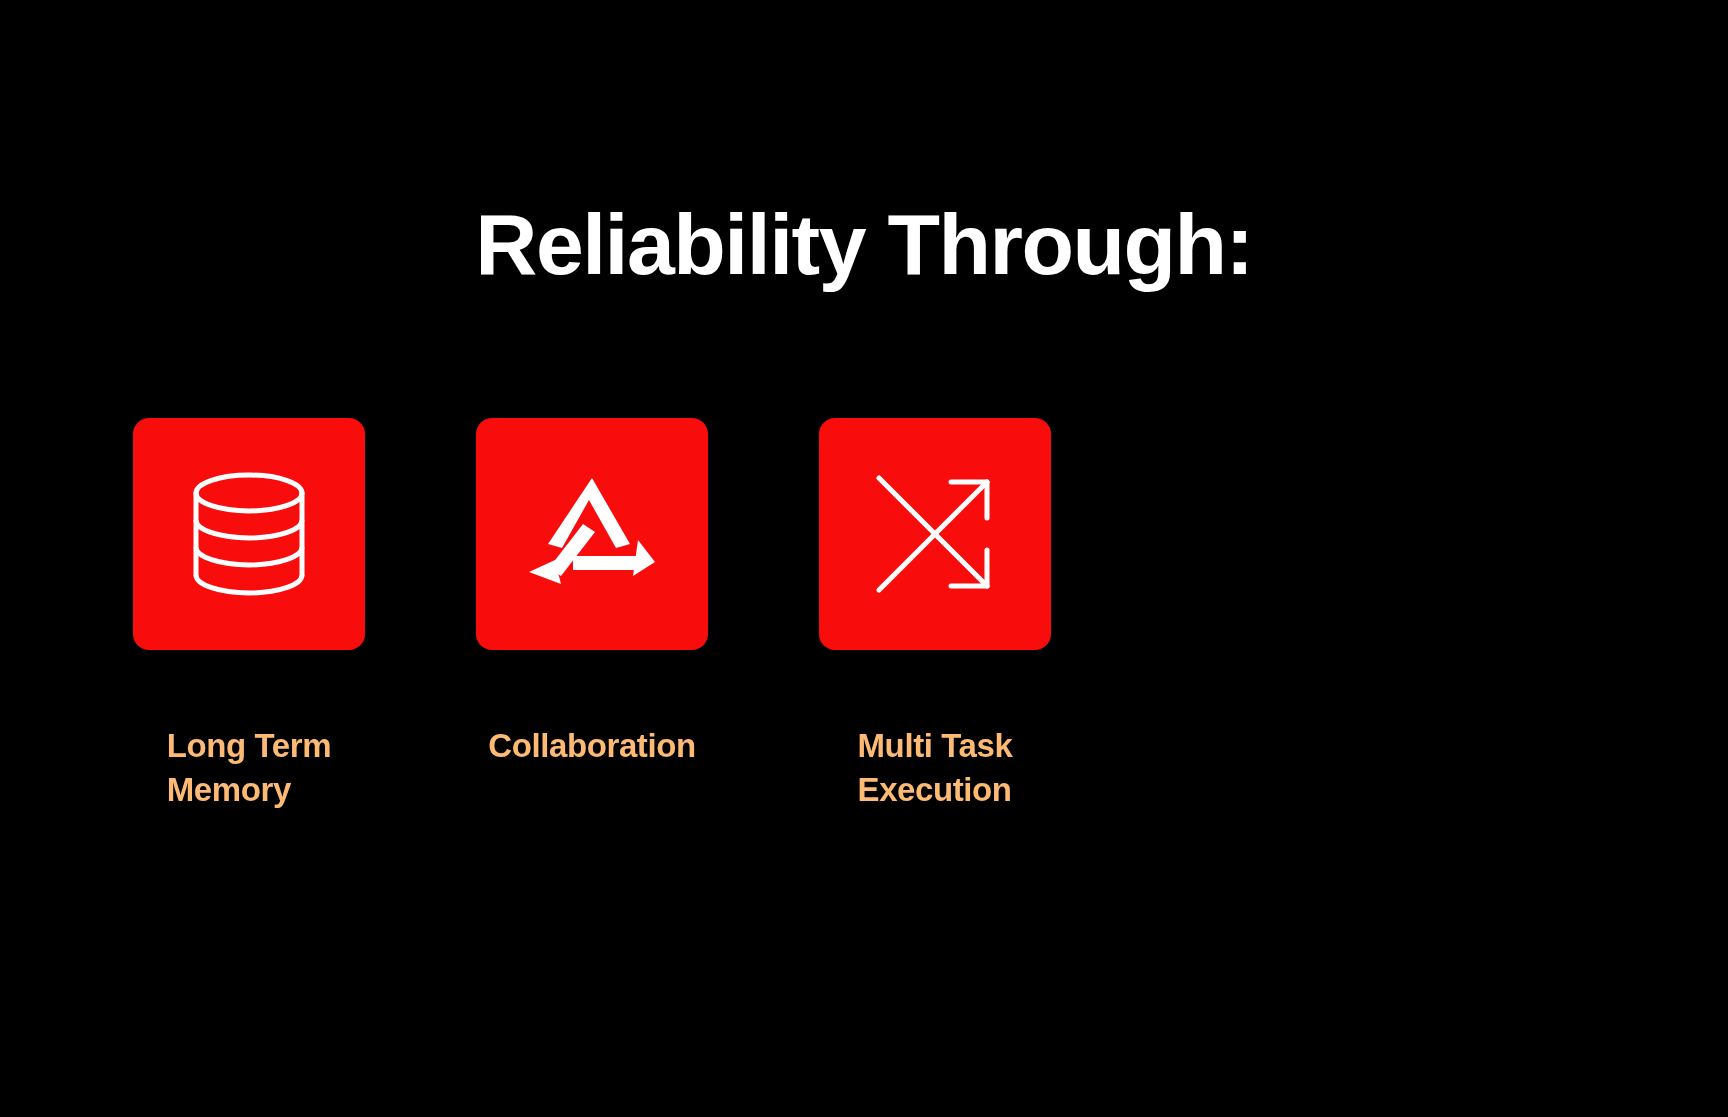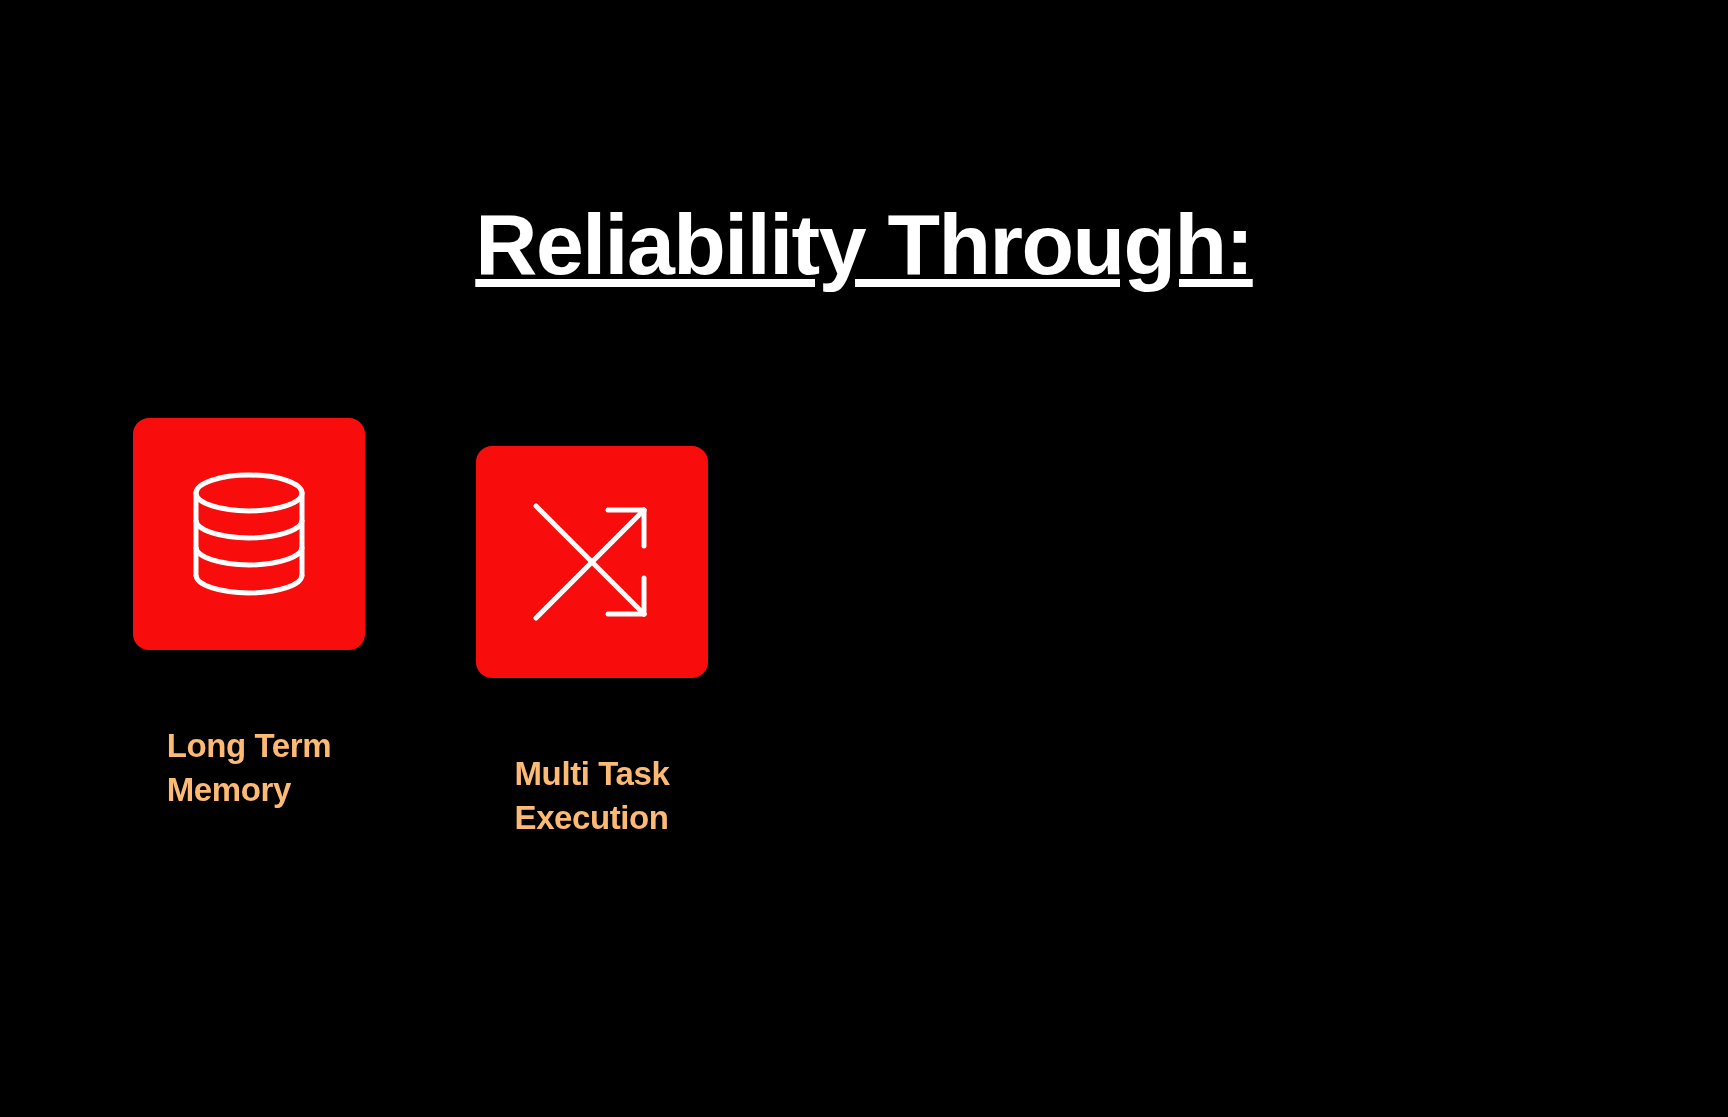--- a/index.html
+++ b/index.html
@@ -17,38 +17,37 @@
   .title {
     position:absolute;
     top:196px; left:0; width:1728px;
     text-align:center;
     color:#ffffff;
     font-family:"Liberation Sans", sans-serif;
     font-weight:bold;
     font-size:86px;
     line-height:96px;
     letter-spacing:-1.5px;
-    text-decoration:underline;
   }
   .cards {
     position:absolute;
     top:418px; left:133px;
     width:1290px;
     display:flex;
     flex-direction:row;
     justify-content:flex-start;
   }
   .card-col {
     width:232px;
     margin-right:111px;
     display:flex;
     flex-direction:column;
     align-items:center;
   }
-  .card-col:last-child { margin-right:0;margin-top:28px; }
+  .card-col:last-child { margin-right:0; }
   .tile {
     width:232px; height:232px;
     background:#f90c0c;
     border-radius:16px;
     display:flex;
     align-items:center;
     justify-content:center;
   }
   .tile svg { display:block; }
   .label {
@@ -83,20 +82,37 @@
             <path d="M6 49 A53 18 0 0 0 112 49" stroke="#ffffff" stroke-width="5" fill="none"></path>
             <path d="M6 76 A53 18 0 0 0 112 76" stroke="#ffffff" stroke-width="5" fill="none"></path>
           </svg>
         </span>
       </div>
       <div class="label">Long Term
 Memory</div>
     </div>
 
 
+    <div class="card-col">
+      <div class="tile">
+        <span>
+          <svg width="130" height="124" viewBox="0 0 130 124" fill="none">
+
+            <path d="M65 6 L103 72 L89 76 L62 28 L35 76 L21 72 Z" fill="#ffffff"></path>
+
+            <path d="M118 84 L112 98 L46 98 L46 84 Z" fill="#ffffff"></path>
+            <path d="M111 68 L128 90 L106 104 Z" fill="#ffffff"></path>
+
+            <path d="M56 52 L68 60 L34 104 L22 96 Z" fill="#ffffff"></path>
+            <path d="M2 100 L28 88 L34 112 Z" fill="#ffffff"></path>
+          </svg>
+        </span>
+      </div>
+      <div class="label">Collaboration</div>
+    </div>
 
     <div class="card-col">
       <div class="tile">
         <span>
           <svg width="124" height="124" viewBox="0 0 124 124" fill="none">
 
             <path d="M6 118 L114 10" stroke="#ffffff" stroke-width="5" stroke-linecap="round"></path>
             <path d="M114 10 L114 46" stroke="#ffffff" stroke-width="5" stroke-linecap="round"></path>
             <path d="M114 10 L78 10" stroke="#ffffff" stroke-width="5" stroke-linecap="round"></path>
 

